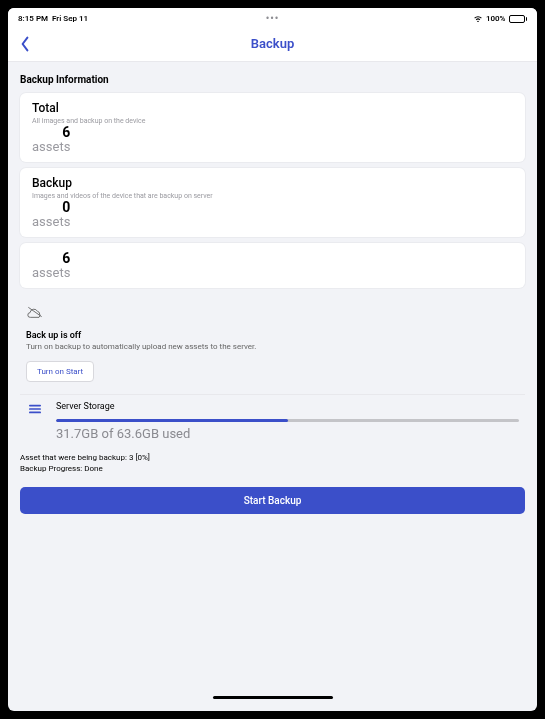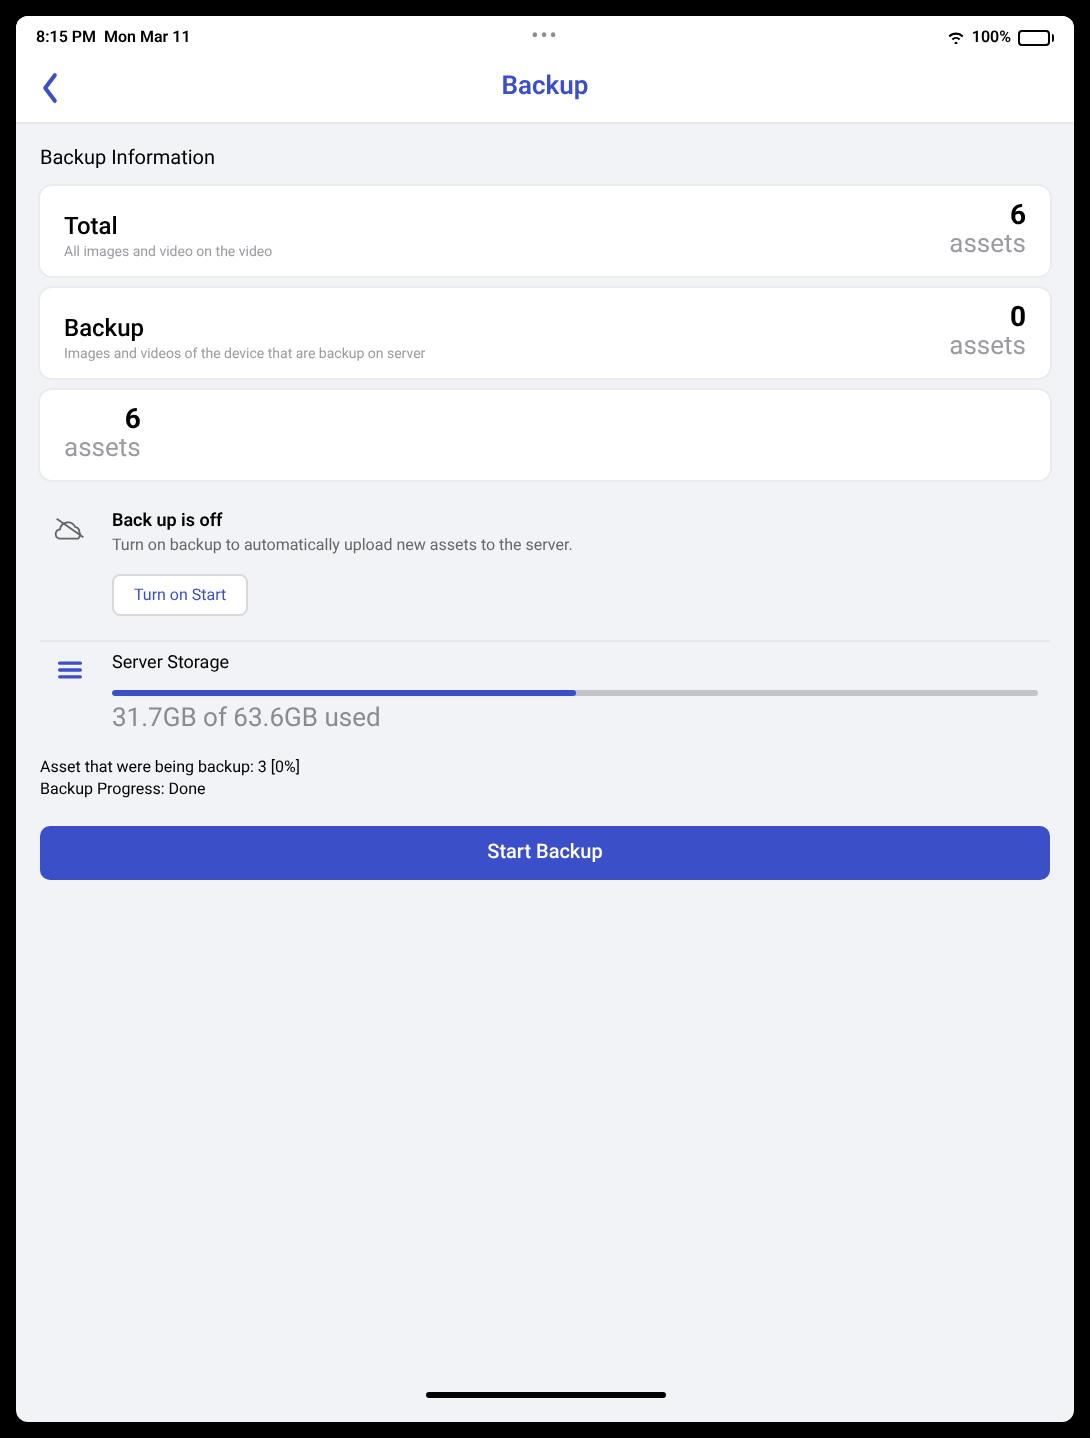--- a/index.html
+++ b/index.html
@@ -13,29 +13,29 @@
     .wifi-icon svg { width: 10px; height: 8px; }
     .battery { display: flex; align-items: center; gap: 1px; }
     .battery-body { width: 16px; height: 8px; border: 1px solid #000; border-radius: 2px; padding: 1px; }
     .battery-fill { width: 100%; height: 100%; background: #000; border-radius: 1px; }
     .battery-tip { width: 1.5px; height: 4px; background: #000; border-radius: 0 1px 1px 0; }
     .nav-bar { display: flex; align-items: center; justify-content: center; height: 36px; background: #fff; position: relative; border-bottom: 1px solid #e8e8ec; }
     .back-chevron { position: absolute; left: 10px; display: flex; align-items: center; }
     .back-chevron svg { width: 14px; height: 16px; }
     .nav-title { font-size: 13px; font-weight: 600; color: #3b4fc9; }
     .content { flex: 1; overflow-y: auto; padding: 12px 12px 0 12px; }
-    .section-title { font-size: 10px; font-weight: 400; color: #000; margin-bottom: 8px; }
-    .card { background: #fff; border-radius: 6px; padding: 8px 12px; margin-bottom: 6px; display: flex; justify-content: space-between; align-items: flex-end; box-shadow: 0 0 0 1px rgba(0,0,0,0.03); }
+    .section-title { font-size: 10px; font-weight: 700; color: #000; margin-bottom: 8px; }
+    .card { background: #fff; border-radius: 6px; padding: 8px 12px; margin-bottom: 6px; display: flex; justify-content: space-between; align-items: flex-start; box-shadow: 0 0 0 1px rgba(0,0,0,0.03); flex-direction: column; }
     .card-left { flex: 1; }
     .card-heading { font-size: 12px; font-weight: 500; color: #000; margin-bottom: 2px; }
     .card-sub { font-size: 7px; color: #9a9aa0; }
     .card-right { text-align: right; }
     .card-count { font-size: 14px; font-weight: 700; color: #000; line-height: 1; }
     .card-unit { font-size: 13px; color: #9a9aa0; }
-    .notice { display: flex; gap: 12px; padding: 10px 6px 12px 6px; align-items: flex-start; }
+    .notice { display: flex; gap: 12px; padding: 10px 6px 12px 6px; align-items: flex-start; flex-direction: column; }
     .notice-icon { width: 18px; margin-top: 2px; display:flex; justify-content:center; }
     .notice-icon svg { width: 16px; height: 12px; }
     .notice-body { flex: 1; }
     .notice-title { font-size: 9px; font-weight: 600; color: #000; margin-bottom: 2px; }
     .notice-text { font-size: 8px; color: #666; margin-bottom: 8px; }
     .notice-btn { display: inline-block; border: 1px solid #d8d8dd; background: #fff; border-radius: 4px; padding: 5px 10px; font-size: 8px; color: #3b4fc9; cursor: pointer; }
     .storage-section { display: flex; gap: 12px; padding: 6px 6px 10px 6px; align-items: flex-start; border-top: 1px solid #e8e8ec; }
     .storage-icon { width: 18px; display: flex; justify-content: center; margin-top: 2px; }
     .storage-icon svg { width: 14px; height: 12px; }
     .storage-body { flex: 1; }
@@ -50,21 +50,21 @@
   </style>
 </head>
 <body>
 
 <div class="device-frame">
   <div class="screen">
 
     <div class="status-bar">
       <div class="status-left">
         <span>8:15 PM</span>
-        <span>Mon Mar 11</span>
+        <span>Fri Sep 11</span>
       </div>
       <span class="status-center">•••</span>
       <div class="status-right">
         <span class="wifi-icon">
           <svg viewBox="0 0 16 12">
               <path d="M8 10.5a1.2 1.2 0 100 2.4 1.2 1.2 0 000-2.4zM4.5 8.2a5 5 0 017 0l-1.2 1.2a3.3 3.3 0 00-4.6 0L4.5 8.2zM2 5.7a8.5 8.5 0 0112 0l-1.2 1.2a6.8 6.8 0 00-9.6 0L2 5.7z" fill="#000"></path>
             </svg>
         </span>
         <span>100%</span>
         <span class="battery">
@@ -82,21 +82,21 @@
       </span>
       <span class="nav-title">Backup</span>
     </div>
 
     <div class="content">
       <div class="section-title">Backup Information</div>
 
       <div class="card">
         <div class="card-left">
           <div class="card-heading">Total</div>
-          <div class="card-sub">All images and video on the video</div>
+          <div class="card-sub">All images and backup on the device</div>
         </div>
         <div class="card-right">
           <div class="card-count">6</div>
           <div class="card-unit">assets</div>
         </div>
       </div>
 
       <div class="card">
         <div class="card-left">
           <div class="card-heading">Backup</div>

